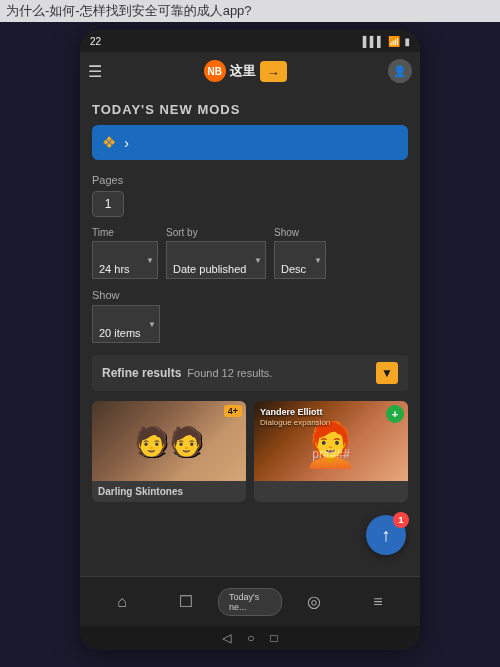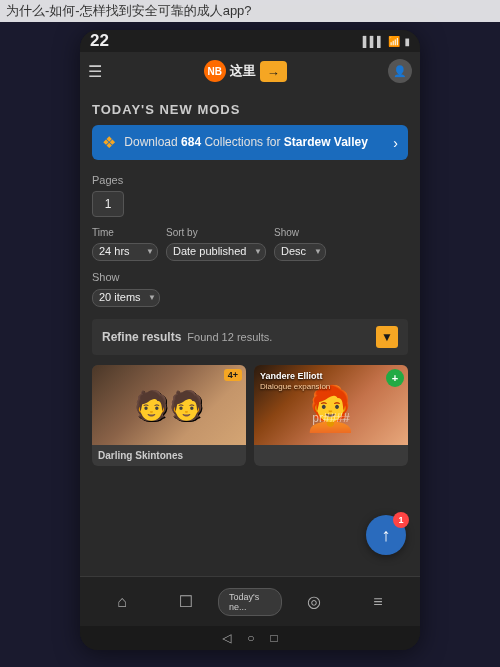--- a/index.html
+++ b/index.html
@@ -46,21 +46,21 @@
     .status-bar {
       background: #1e1e1e;
       height: 22px;
       display: flex;
       align-items: center;
       justify-content: space-between;
       padding: 0 10px;
       font-size: 10px;
       color: #ccc;
     }
-    .status-time { font-size: 17px; font-weight: bold; color: #eee; }
+    .status-time { font-size: 10px; font-weight: normal; color: #eee; }
     .status-icons { display: flex; gap: 4px; align-items: center; }
 
     
     .top-nav {
       background: #2a2a2a;
       height: 38px;
       display: flex;
       align-items: center;
       padding: 0 8px;
       gap: 6px;
@@ -174,24 +174,24 @@
       flex-direction: column;
       gap: 3px;
     }
     .filter-label {
       color: #aaaaaa;
       font-size: 10px;
     }
     .filter-select {
       background: #383838;
       border: 1px solid #555;
-      border-radius: 8px;
+      border-radius: 0;
       color: #eee;
       font-size: 11px;
-      padding: 1px 18px 3px 6px;
+      padding: 21px 18px 3px 6px;
       appearance: none;
       cursor: pointer;
       position: relative;
     }
     .select-wrapper {
       position: relative;
       display: inline-block;
     }
     .select-wrapper::after {
       content: '▼';
@@ -417,23 +417,20 @@
     </div>
     <div class="avatar">👤</div>
   </div>
 
   <div class="main-content">
 
     <div class="section-title">TODAY'S NEW MODS</div>
 
     <div class="download-banner">
       <span class="banner-icon">❖</span>
-      <div class="banner-text">
-        <span>Download </span><strong>684</strong><span> Collections for </span><strong>Stardew Valley</strong>
-      </div>
       <span class="banner-arrow">›</span>
     </div>
 
     <div class="pages-label">Pages</div>
     <div class="pages-box">1</div>
 
     <div class="filter-row">
       <div class="filter-group">
         <span class="filter-label">Time</span>
         <div class="select-wrapper">

